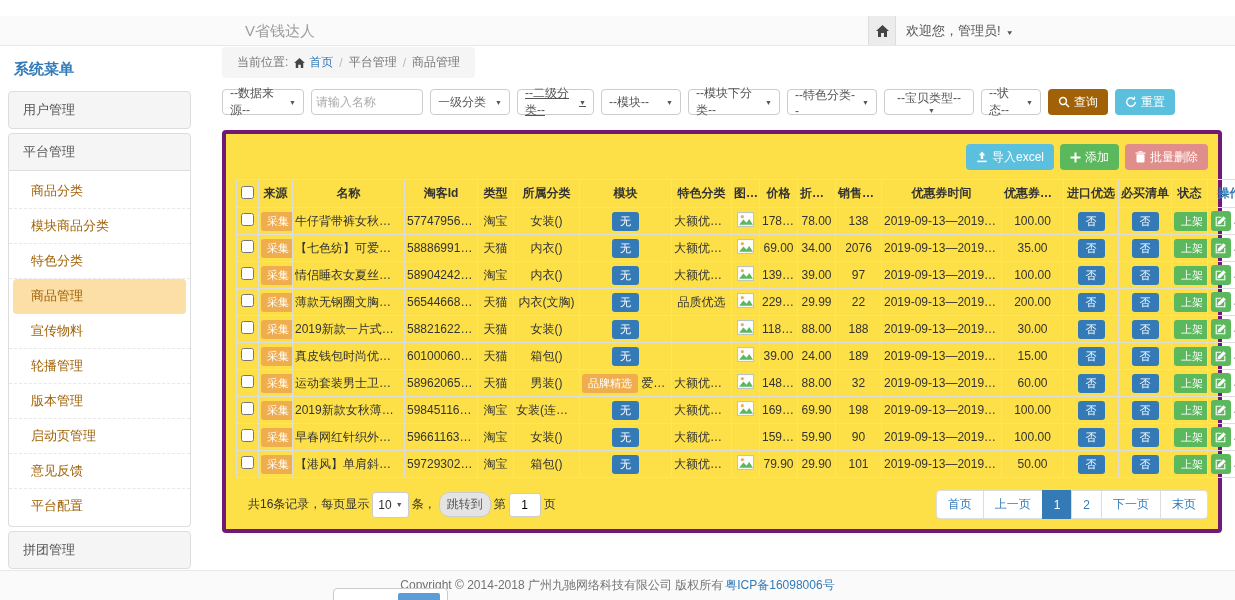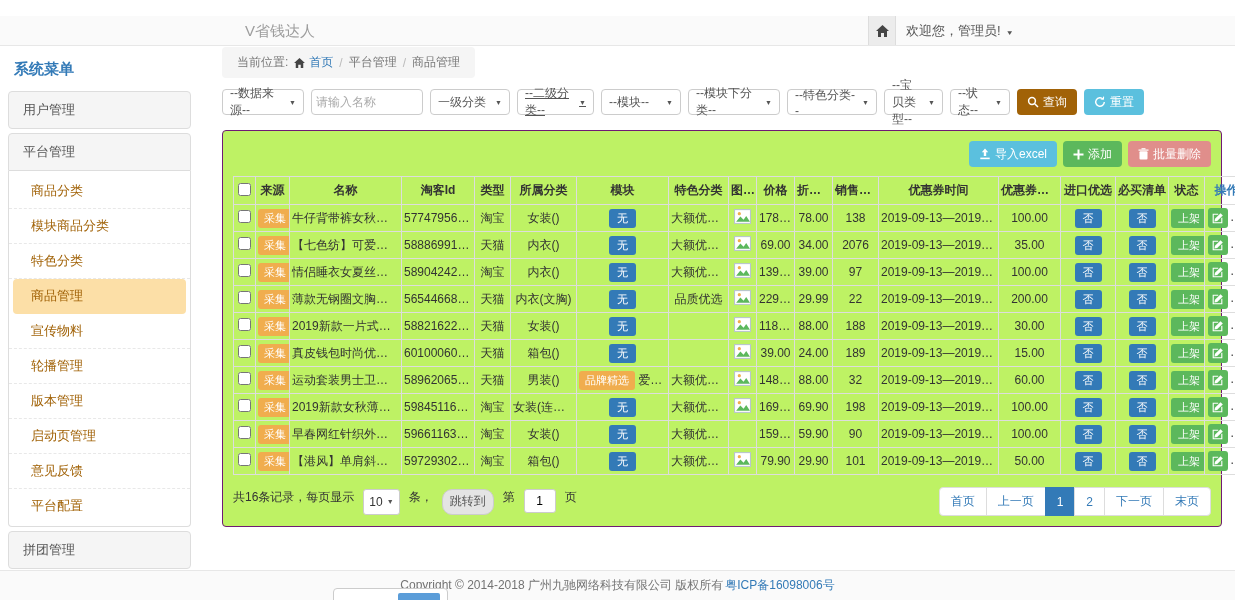--- a/index.html
+++ b/index.html
@@ -43,38 +43,38 @@
   .txt-input { height:26px; width:112px; border:1px solid #ccc; border-radius:4px;
     padding:0 4px; font-size:12px; color:#555; flex:none; }
   .txt-input::placeholder { color:#aaa; }
   .btn { height:26px; border:none; border-radius:4px; color:#fff; font-size:12px;
     padding:0 10px; display:inline-flex; align-items:center; gap:4px; cursor:pointer; flex:none; }
   .btn svg { flex:none; }
   .btn-primary { background:#a16207; }
   .btn-info { background:#5bc0de; }
   .btn-success { background:#5cb85c; }
   .btn-danger-soft { background:#e08e8b; }
-  .panel { margin-top:15px; border:1px solid #701a75; border-radius:4px; padding:10px; width:1000px; background:#bef264; }
+  .panel { margin-top:15px; border:4px solid #701a75; border-radius:4px; padding:10px; width:1000px; background:#fde047; }
   .toolbar { display:flex; justify-content:flex-end; gap:6px; margin-bottom:9px; }
   
   table { width:100%; border-collapse:collapse; table-layout:fixed; font-size:12px; color:#333; }
   th,td { border:1px solid #ddd; text-align:center; padding:3px 2px; height:27px;
     overflow:hidden; white-space:nowrap; text-overflow:ellipsis; }
   th { font-weight:bold; height:28px; }
   th.op-col { color:#337ab7; }
   .badge-orange { background:#f0ad4e; color:#fff; border-radius:3px; padding:2px 6px; font-size:11px; display:inline-block; }
   .badge-blue { background:#337ab7; color:#fff; border-radius:3px; padding:2px 8px; font-size:11px; display:inline-block; cursor:pointer; }
   .badge-green { background:#5cb85c; color:#fff; border-radius:3px; padding:2px 7px; font-size:11px; display:inline-block; cursor:pointer; }
   .icon-btn { width:20px; height:20px; border:none; border-radius:3px; display:inline-flex;
     align-items:center; justify-content:center; cursor:pointer; margin:0 1px; vertical-align:middle; }
   .icon-btn.edit { background:#5cb85c; }
   .icon-btn.del { background:#d9534f; }
   
   .pager { display:flex; justify-content:space-between; align-items:center; margin-top:12px; font-size:12px; color:#333; }
-  .pager-left { display:flex; gap:9px; }
+  .pager-left { display:flex; align-items:center; gap:3px;margin-left:12px; }
   .mini-sel { border:1px solid #ccc; border-radius:3px; height:16px; display:inline-flex;
     align-items:center; padding:12px 5px; gap:4px; background:#fff; cursor:pointer; }
   .mini-sel .car { font-size:7px; color:#555; }
   .jump-label { background:#e4e4e4; border:1px solid #ccc; border-radius:10px; padding:3px 7px; color:#555; cursor:pointer; }
   .jump-input { width:32px; height:24px; border:1px solid #ccc; border-radius:3px; text-align:center; font-size:12px; }
   .page-btns { display:flex; }
   .page-btn { border:1px solid #ddd; background:#fff; color:#337ab7; padding:5px 11px;
     margin-left:-1px; cursor:pointer; font-size:12px; }
   .page-btn:first-child { border-radius:4px 0 0 4px; }
   .page-btn:last-child { border-radius:0 4px 4px 0; }
@@ -158,21 +158,21 @@
         <span class="car">▼</span>
       </div>
       <div class="sel" style="width: 92px;">
         <span>--模块下分类--</span>
         <span class="car">▼</span>
       </div>
       <div class="sel" style="width: 90px;">
         <span>--特色分类--</span>
         <span class="car">▼</span>
       </div>
-      <div class="sel" style="width: 59px;">
+      <div class="sel" style="width: 90px; flex-direction: column;">
         <span>--宝贝类型--</span>
         <span class="car">▼</span>
       </div>
       <div class="sel" style="width: 60px;">
         <span>--状态--</span>
         <span class="car">▼</span>
       </div>
       <button class="btn btn-primary">
         <svg width="12" height="12" viewBox="0 0 12 12" fill="none" stroke="#fff" stroke-width="1.5">
           <circle cx="5" cy="5" r="3.4"></circle>

